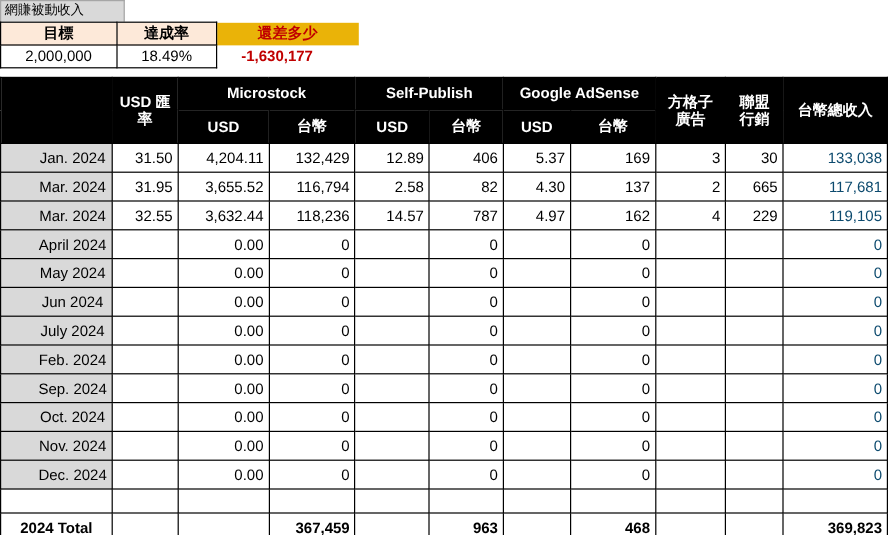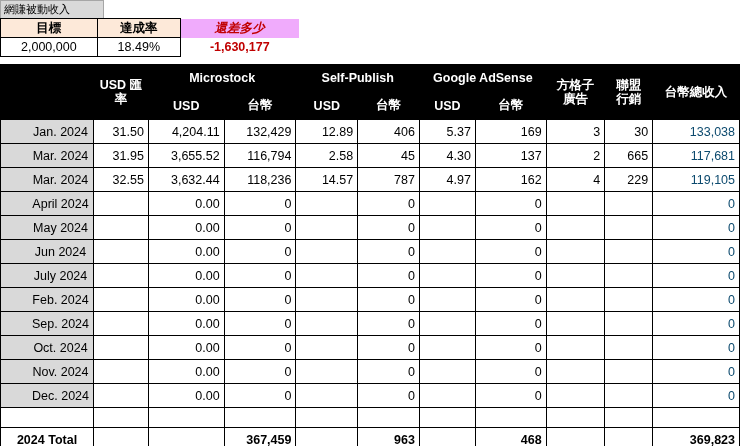--- a/index.html
+++ b/index.html
@@ -30,22 +30,22 @@
     border:1px solid #000;
     height:19px;
     font-size:12.5px;
     padding:0 20px;
     box-sizing:border-box;
     text-align:center;
     white-space:nowrap;
   }
   .goal .hdr{background:#fde9d9;font-weight:bold;}
   .goal .val{background:#ffffff;text-align:right;}
-  .goal .redhdr{color:#c00000;font-weight:bold;background:#f0abfc;border:none;font-style:italic;}
-  .goal .redval{color:#c00000;font-weight:bold;background:#ffffff;border:none;text-align:center;}
+  .goal .redhdr{color:#c00000;font-weight:bold;background:#eab308;border:none;}
+  .goal .redval{color:#c00000;font-weight:bold;background:#ffffff;border:none;text-align:left;}
 
   
   .main{position:absolute;left:0;top:64px;}
   .main td,.main th{
     border:1px solid #000;
     box-sizing:border-box;
     font-size:12.5px;
     padding:0 4px;
     white-space:nowrap;
   }
@@ -134,21 +134,21 @@
           <td class="num">3</td>
           <td class="num">30</td>
           <td class="red">133,038</td>
         </tr>
         <tr>
           <td class="month">Mar. 2024</td>
           <td class="num">31.95</td>
           <td class="num">3,655.52</td>
           <td class="num">116,794</td>
           <td class="num">2.58</td>
-          <td class="num">45</td>
+          <td class="num">82</td>
           <td class="num">4.30</td>
           <td class="num">137</td>
           <td class="num">2</td>
           <td class="num">665</td>
           <td class="red">117,681</td>
         </tr>
         <tr>
           <td class="month">Mar. 2024</td>
           <td class="num">32.55</td>
           <td class="num">3,632.44</td>

